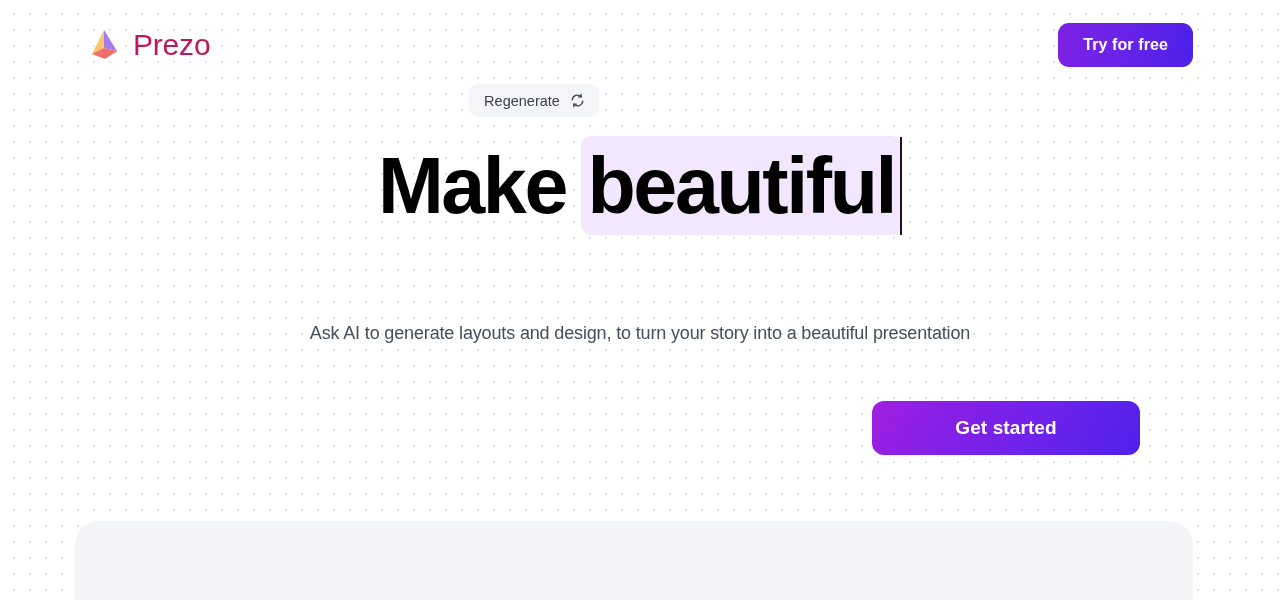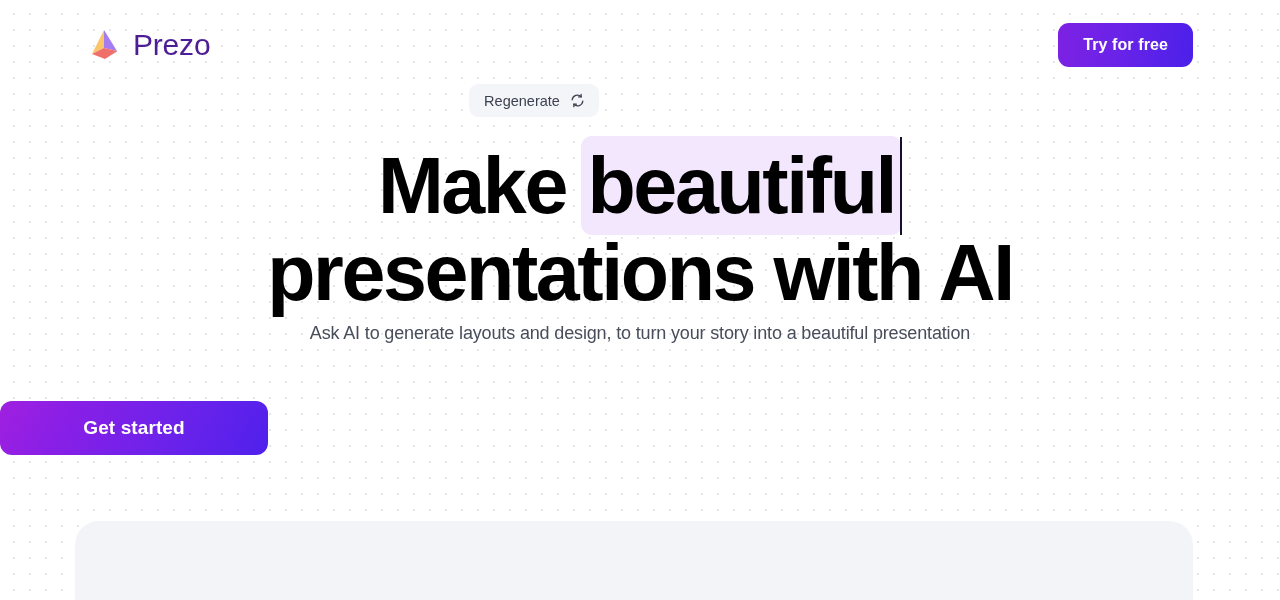--- a/index.html
+++ b/index.html
@@ -45,21 +45,21 @@
     width: 36px;
     height: 36px;
     display: block;
     flex: none;
   }
 
   .brand-name {
     font-size: 30px;
     line-height: 36px;
     letter-spacing: -0.2px;
-    color: #4c1d95;
+    color: #be185d;
     font-weight: 400;
     white-space: nowrap;
   }
 
   .try-button {
     display: inline-flex;
     align-items: center;
     justify-content: center;
     height: 44px;
     padding: 1px 25px;
@@ -160,23 +160,23 @@
     line-height: 25px;
     color: #474d5a;
     font-weight: 400;
     letter-spacing: -0.15px;
   }
 
   .cta-row {
     position: absolute;
     top: 401px;
     left: 0;
-    width: 1020px;
-    display: flex;
-    justify-content: flex-start;
+    width: 1140px;
+    display: flex;
+    justify-content: flex-end;
   }
 
   .get-started-button {
     display: inline-flex;
     align-items: center;
     justify-content: center;
     width: 268px;
     height: 54px;
     border: none;
     border-radius: 12px;
@@ -236,21 +236,20 @@
         </svg>
       </span>
     </button>
   </div>
 
   <h1 class="headline">
     <span class="line">
       <span>Make</span>
       <span class="hl-mark">beautiful</span><span class="caret"></span>
     </span>
-    <span class="line">presentations with AI</span>
   </h1>
 
   <p class="subtitle">Ask AI to generate layouts and design, to turn your story into a beautiful presentation</p>
 
   <div class="cta-row">
     <button class="get-started-button">Get started</button>
   </div>
 
 </main>
 

